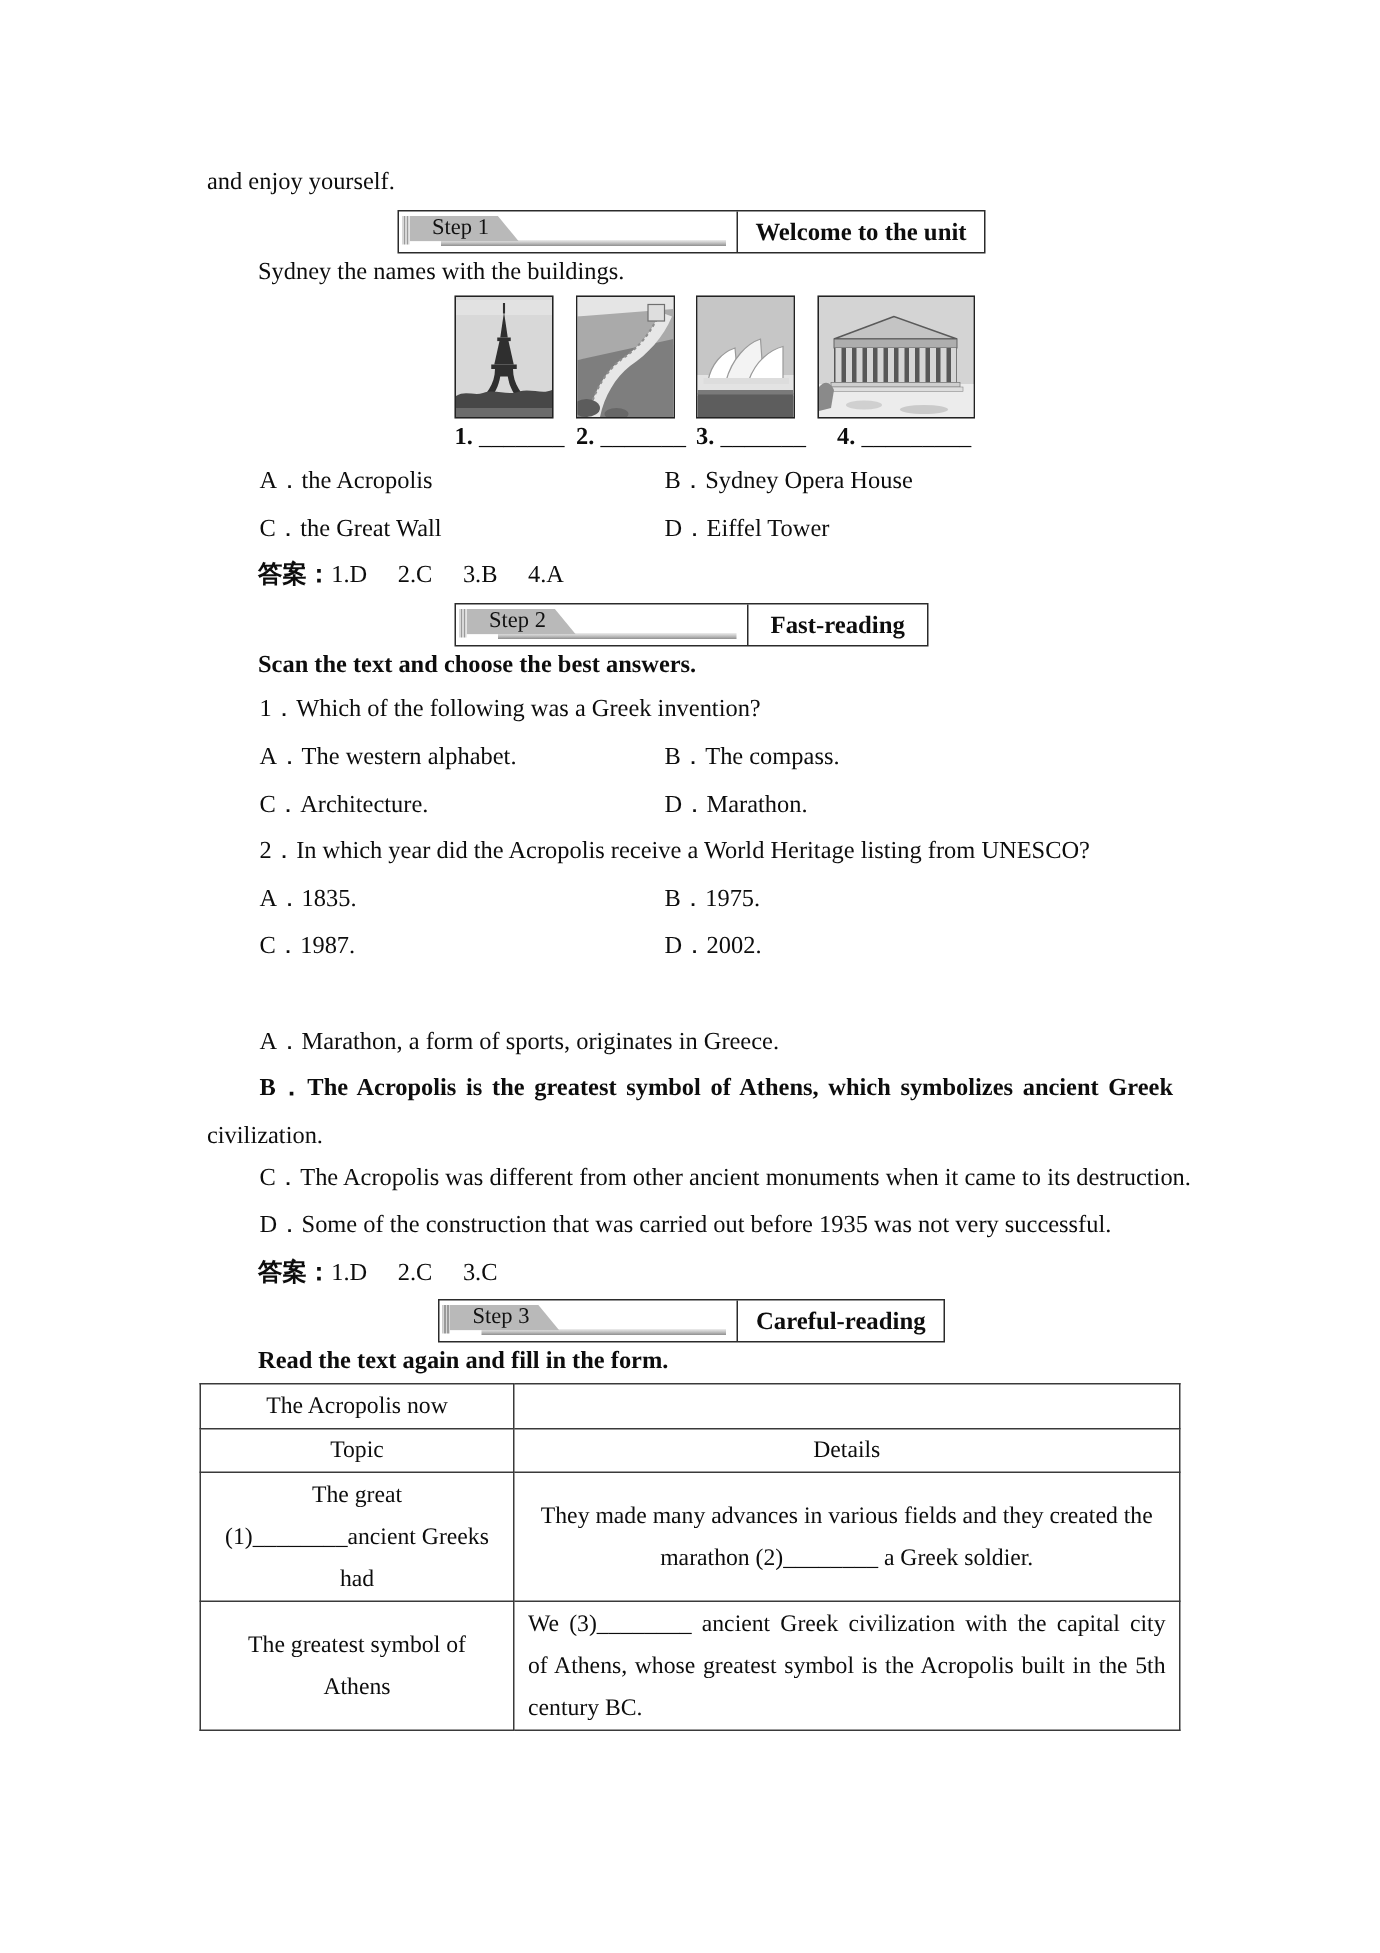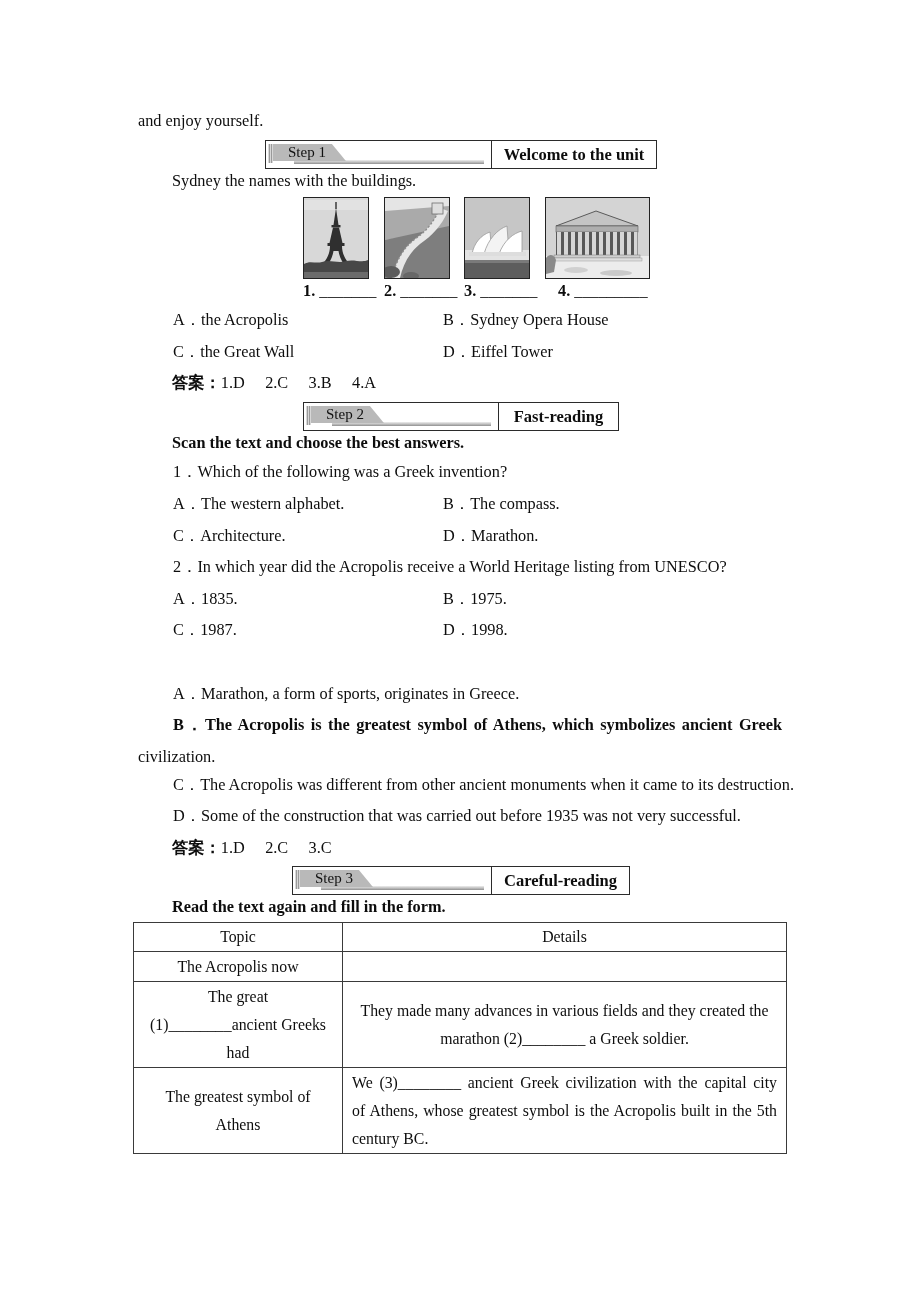--- a/index.html
+++ b/index.html
@@ -151,21 +151,21 @@
   <div class="t" style="left:173px;top:462px;">1．Which of the following was a Greek invention?</div>
   <div class="t" style="left:173px;top:494px;">A．The western alphabet.</div>
   <div class="t" style="left:443px;top:494px;">B．The compass.</div>
   <div class="t" style="left:173px;top:526px;">C．Architecture.</div>
   <div class="t" style="left:443px;top:526px;">D．Marathon.</div>
 
   <div class="t" style="left:173px;top:557px;">2．In which year did the Acropolis receive a World Heritage listing from UNESCO?</div>
   <div class="t" style="left:173px;top:589px;">A．1835.</div>
   <div class="t" style="left:443px;top:589px;">B．1975.</div>
   <div class="t" style="left:173px;top:620px;">C．1987.</div>
-  <div class="t" style="left:443px;top:620px;">D．1998.</div>
+  <div class="t" style="left:443px;top:620px;">D．2002.</div>
 
   <div class="t" style="left:173px;top:684px;">A．Marathon, a form of sports, originates in Greece.</div>
   <div class="jline" style="left:173px;top:715px;width:609px;">B．The Acropolis is the greatest symbol of Athens, which symbolizes ancient Greek</div>
   <div class="t" style="left:138px;top:747px;">civilization.</div>
   <div class="t" style="left:173px;top:775px;">C．The Acropolis was different from other ancient monuments when it came to its destruction.</div>
   <div class="t" style="left:173px;top:806px;">D．Some of the construction that was carried out before 1935 was not very successful.</div>
 
   <div class="t" style="left:172px;top:838px;">
     <span class="bold">答案：</span><span>1.D&nbsp;&nbsp;&nbsp;&nbsp;&nbsp;2.C&nbsp;&nbsp;&nbsp;&nbsp;&nbsp;3.C</span>
   </div>
@@ -180,27 +180,27 @@
   </div>
 
   <div class="t bold" style="left:172px;top:897px;">Read the text again and fill in the form.</div>
 
   <table class="form-table">
     <colgroup>
         <col style="width:209px;">
         <col style="width:444px;">
       </colgroup>
     <tbody>
-        <tr style="height:28px;">
+        <tr style="height:30px;">
+      <td class="cell-center">The Acropolis now</td>
+      <td></td>
+    </tr>
+    <tr style="height:28px;">
       <td class="cell-center">Topic</td>
       <td class="cell-center">Details</td>
-    </tr>
-    <tr style="height:30px;">
-      <td class="cell-center">The Acropolis now</td>
-      <td></td>
     </tr>
     <tr style="height:86px;">
       <td class="cell-center">
         <div>The great</div>
         <div>(1)________ancient Greeks</div>
         <div>had</div>
       </td>
       <td class="cell-center">
         <div>They made many advances in various fields and they created the</div>
         <div>marathon (2)________ a Greek soldier.</div>

